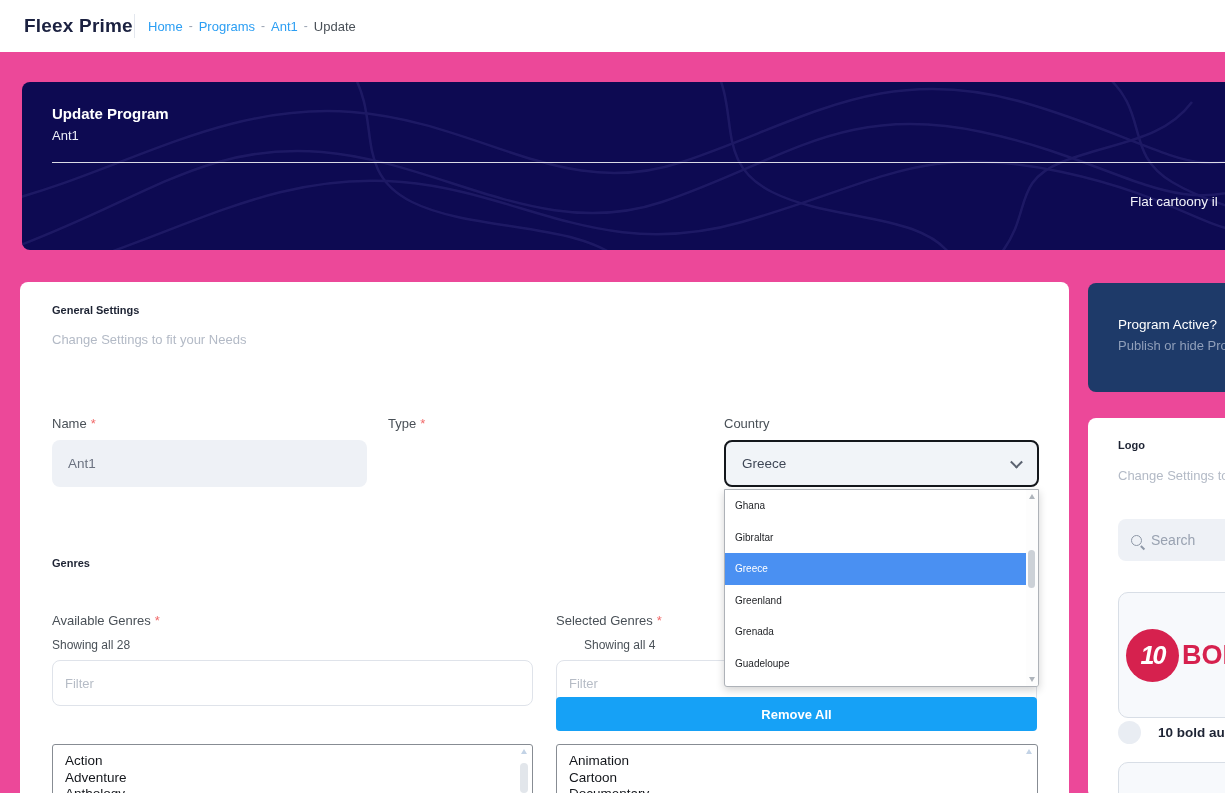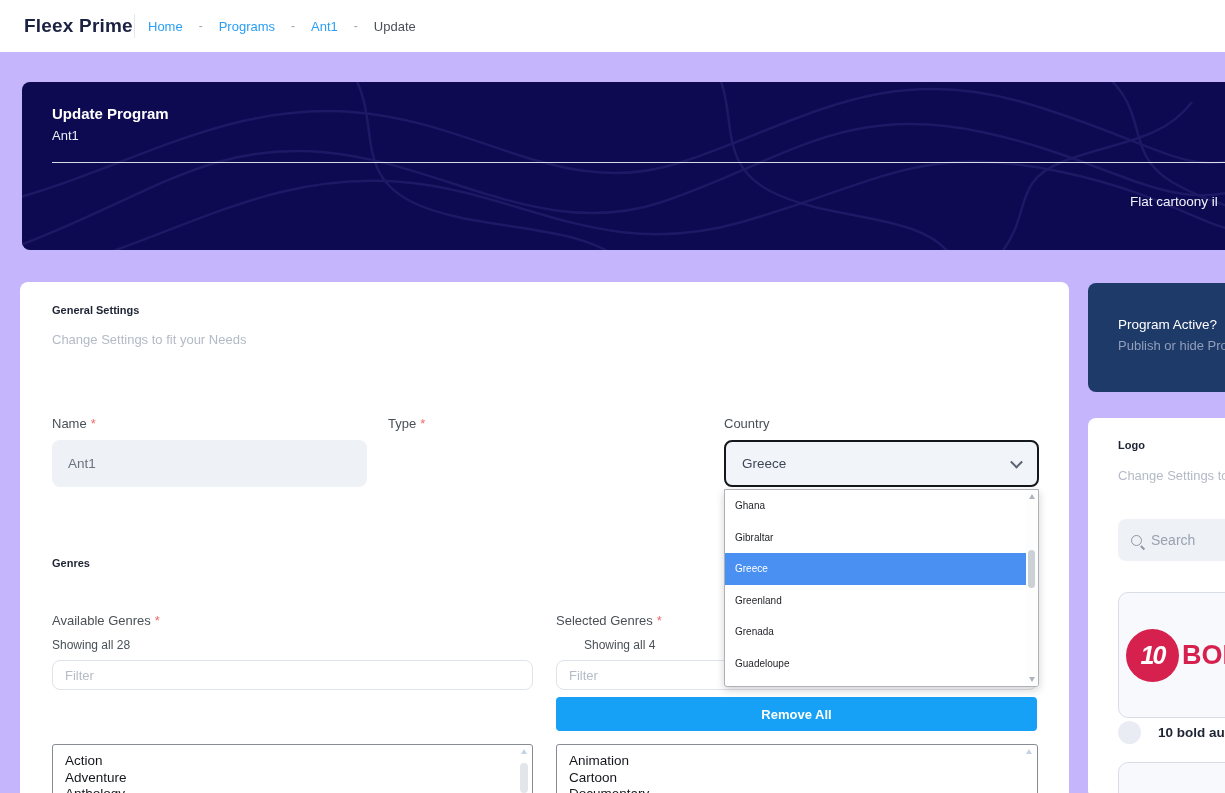--- a/index.html
+++ b/index.html
@@ -1,24 +1,24 @@
 <!DOCTYPE html>
 <html><head>
 <meta charset="utf-8">
 <style>
   * { margin:0; padding:0; box-sizing:border-box; }
   html,body { background:#eef0f5; }
   body { font-family:"Liberation Sans","DejaVu Sans",sans-serif; }
-  .page { position:relative; width:1225px; height:793px; overflow:hidden; background:#c4b5fd; }
+  .page { position:relative; width:1225px; height:793px; overflow:hidden; background:#ec4899; }
 
   
   .topbar { position:absolute; left:0; top:0; width:1225px; height:52px; background:#ffffff; }
   .brand { position:absolute; left:24px; top:0; height:52px; line-height:52px; font-size:19px; font-weight:700; color:#1b2140; letter-spacing:.2px; }
   .vdiv { position:absolute; left:134px; top:14px; width:1px; height:24px; background:#e3e7ee; }
-  .crumbs { position:absolute; left:148px; top:0; height:52px; display:flex; align-items:center; gap:16px; font-size:13px;text-align:right; }
+  .crumbs { position:absolute; left:148px; top:0; height:52px; display:flex; align-items:center; gap:6px; font-size:13px;text-align:right; }
   .crumb-link { color:#2b9ef3; cursor:pointer; }
   .crumb-sep { color:#9aa3b2; font-size:12px; }
   .crumb-current { color:#495057; }
 
   
   .banner { position:absolute; left:22px; top:82px; width:1210px; height:168px; background:#0d0a52; border-radius:8px; overflow:hidden; }
   .topo { position:absolute; left:0; top:0; }
   .banner-title { position:absolute; left:30px; top:23px; font-size:15px; font-weight:700; color:#ffffff; }
   .banner-sub { position:absolute; left:30px; top:46px; font-size:13px; color:#eceef8; }
   .banner-line { position:absolute; left:30px; right:0; top:80px; height:1px; background:rgba(255,255,255,.85); }
@@ -42,21 +42,21 @@
   .dd-option { height:31.5px; line-height:31.5px; padding-left:10px; font-size:10px; color:#1d1f23; cursor:pointer; }
   .dd-option.selected { background:#4a90f2; color:#ffffff; }
   .dd-scroll { position:absolute; right:0; top:0; width:12px; height:100%; background:#fdfdfd; }
   .dd-arrow { position:absolute; left:3px; width:0; height:0; border-left:3.5px solid transparent; border-right:3.5px solid transparent; }
   .dd-arrow.up { top:4px; border-bottom:5px solid #aeb4bb; }
   .dd-arrow.down { bottom:4px; border-top:5px solid #aeb4bb; }
   .dd-thumb { position:absolute; left:2px; top:60px; width:7px; height:38px; background:#ccd1d7; border-radius:4px; }
 
   
   .showing { position:absolute; font-size:12px; color:#495057; }
-  .filter-input { position:absolute; top:378px; height:30px; background:#ffffff; border:1px solid #dfe3ea; border-radius:8px; font-size:13px; color:#b6bcc6; display:flex; align-items:center; padding-left:12px; }
+  .filter-input { position:absolute; top:378px; height:46px; background:#ffffff; border:1px solid #dfe3ea; border-radius:8px; font-size:13px; color:#b6bcc6; display:flex; align-items:center; padding-left:12px; }
   .bulk-btn { position:absolute; top:415px; height:34px; background:#16a1f6; border:none; border-radius:4px; color:#ffffff; font-size:13px; font-weight:700; cursor:pointer; font-family:inherit; }
   .listbox { position:absolute; top:462px; height:120px; background:#ffffff; border:1px solid #878c93; border-radius:3px; padding:8px 0 0 12px; overflow:hidden; }
   .lb-item { font-size:13.5px; color:#14171c; line-height:16.5px; cursor:pointer; }
   .lb-scroll { position:absolute; right:2px; top:2px; width:12px; bottom:2px; }
   .lb-arrow-up { position:absolute; left:3px; top:2px; width:0; height:0; border-left:3.5px solid transparent; border-right:3.5px solid transparent; border-bottom:5px solid #c3d3e6; }
   .lb-thumb { position:absolute; left:2px; top:16px; width:8px; height:30px; background:#e2e6eb; border-radius:5px; }
 
   
   .active-card { position:absolute; left:1088px; top:283px; width:150px; height:109px; background:#1e3a69; border-radius:8px; }
   .active-title { position:absolute; left:30px; top:34px; font-size:13.5px; color:#ffffff; white-space:nowrap; }

